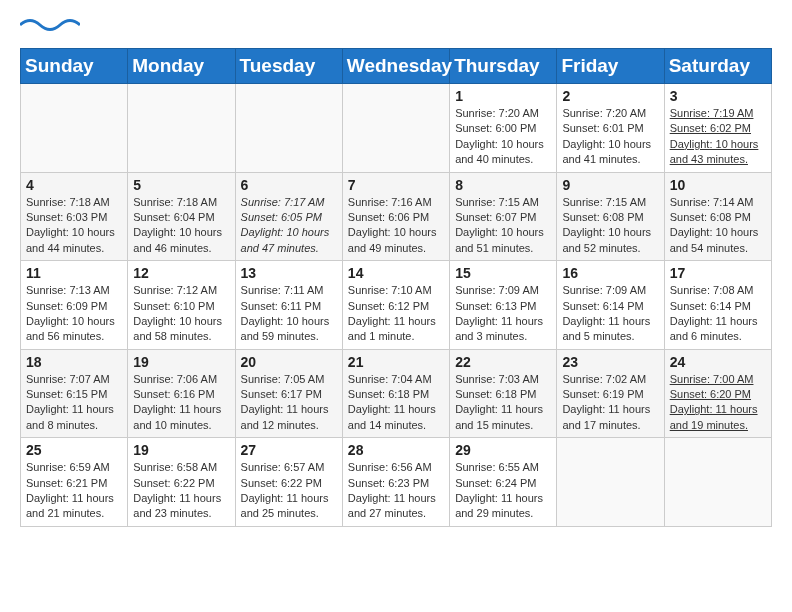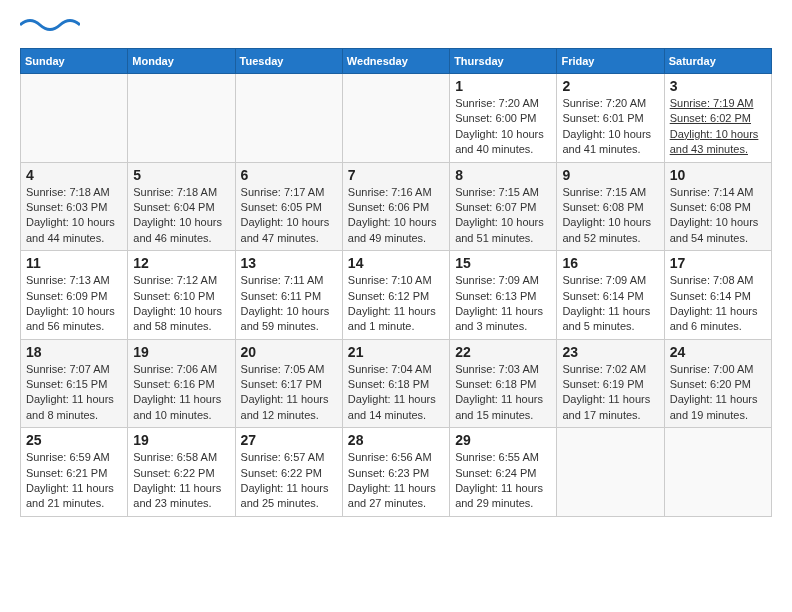--- a/index.html
+++ b/index.html
@@ -38,21 +38,21 @@
       color: #555;
     }
     table {
       width: 100%;
       border-collapse: collapse;
       table-layout: fixed;
     }
     thead tr th {
       background: #2176c7;
       color: #fff;
-      font-size: 11px;
+      font-size: 19px;
       font-weight: bold;
       padding: 6px 4px;
       text-align: left;
       border: 1px solid #1a5fa0;
     }
     tbody tr td {
       border: 1px solid #ccc;
       vertical-align: top;
       padding: 4px 5px;
       font-size: 11px;
@@ -151,21 +151,21 @@
           </td>
           <td>
             <span class="day-num">5</span>
             <div class="day-info" style="white-space: pre-line;">Sunrise: 7:18 AM
 Sunset: 6:04 PM
 Daylight: 10 hours
 and 46 minutes.</div>
           </td>
           <td>
             <span class="day-num">6</span>
-            <div class="day-info" style="white-space: pre-line;">Sunrise: 7:17 AM
+            <div class="day-info" style="white-space: pre-line; font-style: italic;">Sunrise: 7:17 AM
 Sunset: 6:05 PM
 Daylight: 10 hours
 and 47 minutes.</div>
           </td>
           <td>
             <span class="day-num">7</span>
             <div class="day-info" style="white-space: pre-line;">Sunrise: 7:16 AM
 Sunset: 6:06 PM
 Daylight: 10 hours
 and 49 minutes.</div>
@@ -281,21 +281,21 @@
           </td>
           <td>
             <span class="day-num">23</span>
             <div class="day-info" style="white-space: pre-line;">Sunrise: 7:02 AM
 Sunset: 6:19 PM
 Daylight: 11 hours
 and 17 minutes.</div>
           </td>
           <td>
             <span class="day-num">24</span>
-            <div class="day-info" style="white-space: pre-line;">Sunrise: 7:00 AM
+            <div class="day-info" style="white-space: pre-line; text-decoration: underline;">Sunrise: 7:00 AM
 Sunset: 6:20 PM
 Daylight: 11 hours
 and 19 minutes.</div>
           </td>
         </tr>
         <tr>
           <td>
             <span class="day-num">25</span>
             <div class="day-info" style="white-space: pre-line;">Sunrise: 6:59 AM
 Sunset: 6:21 PM

